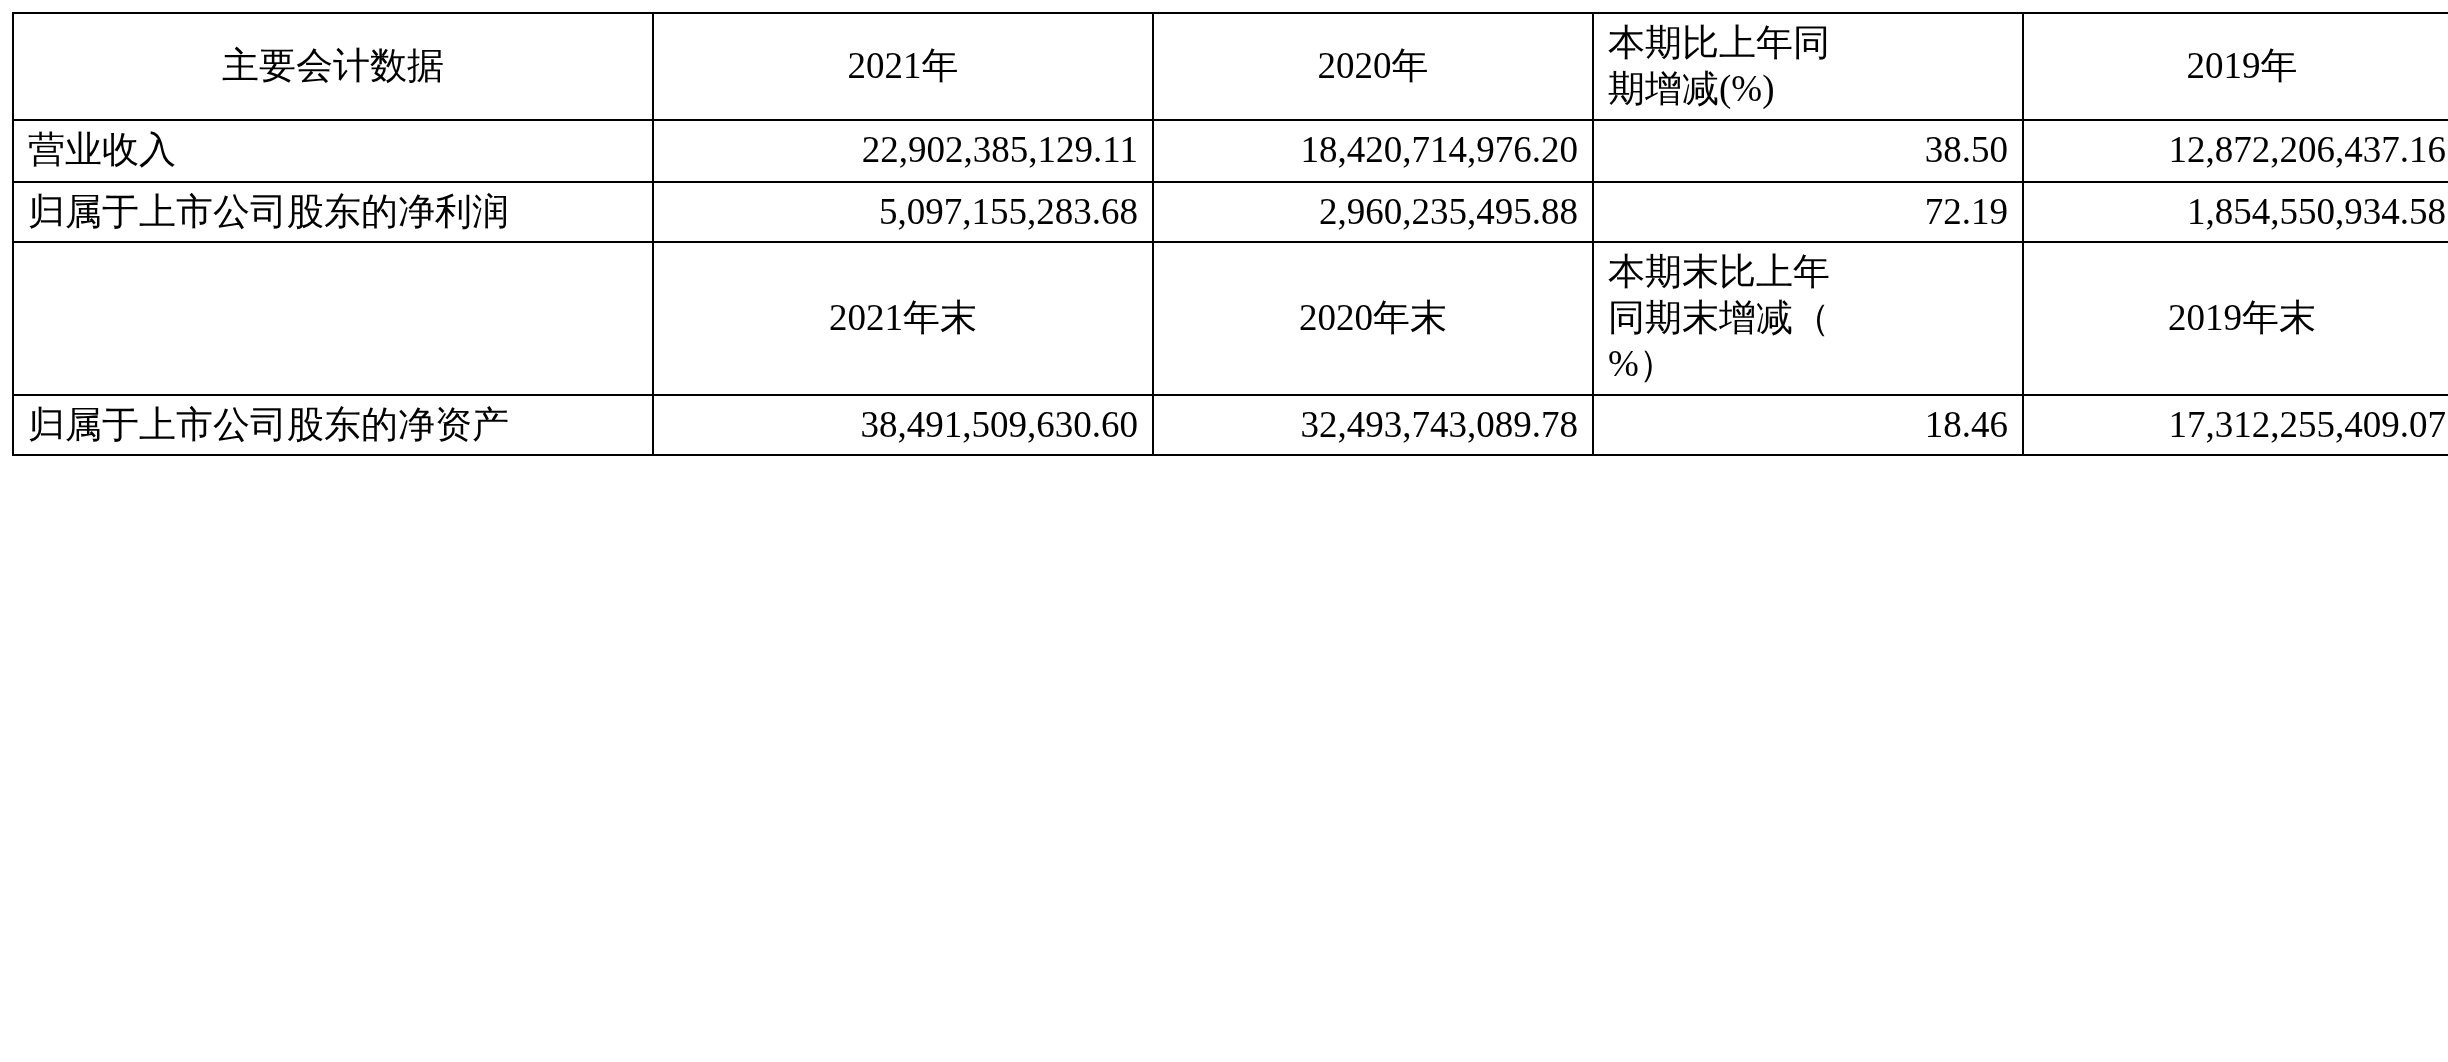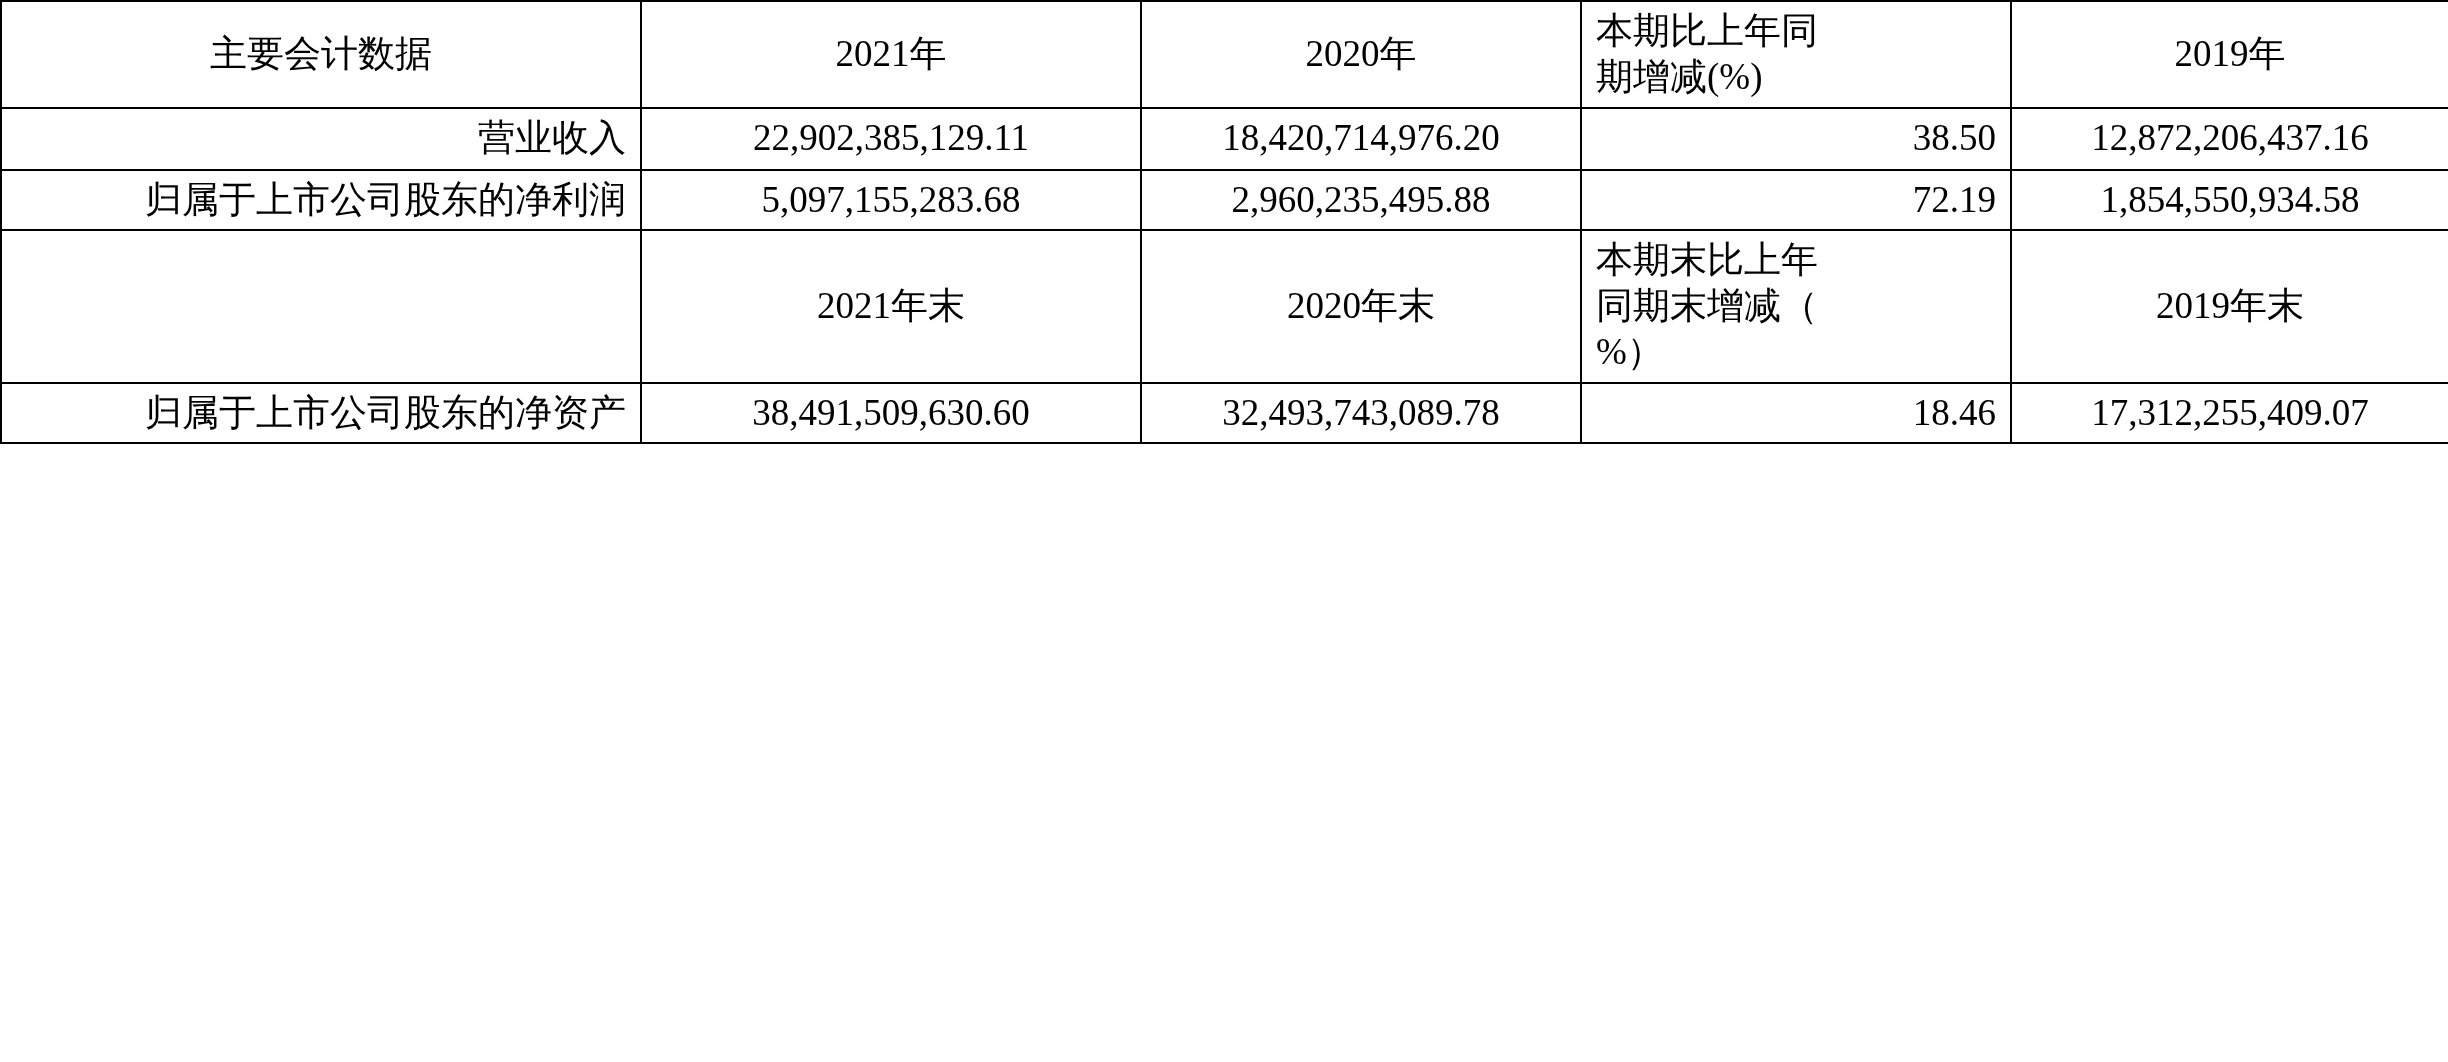--- a/index.html
+++ b/index.html
@@ -11,21 +11,21 @@
     width: 2448px;
     height: 1062px;
     font-family: "Liberation Serif", "DejaVu Serif", serif;
     color: #000000;
     overflow: hidden;
   }
   .sheet {
     width: 2448px;
     height: 1062px;
     box-sizing: border-box;
-    padding: 0;
+    padding: 12px;
   }
   table.fin {
     border-collapse: collapse;
     width: 2448px;
     table-layout: fixed;
     margin: 0;
   }
   table.fin td {
     border: 2px solid #000000;
     padding: 6px 14px;
@@ -38,24 +38,24 @@
   col.c0 { width: 640px; }
   col.c1 { width: 500px; }
   col.c2 { width: 440px; }
   col.c3 { width: 430px; }
   col.c4 { width: 438px; }
 
   .hdr {
     text-align: center;
   }
   .lbl {
-    text-align: right;
+    text-align: left;
   }
   .num {
-    text-align: center;
+    text-align: right;
     margin-left: 8px;
   }
   .numr {
     text-align: right;
     padding-right: 22px;
   }
   .pct-hdr {
     text-align: left;
     line-height: 1.22;
   }

